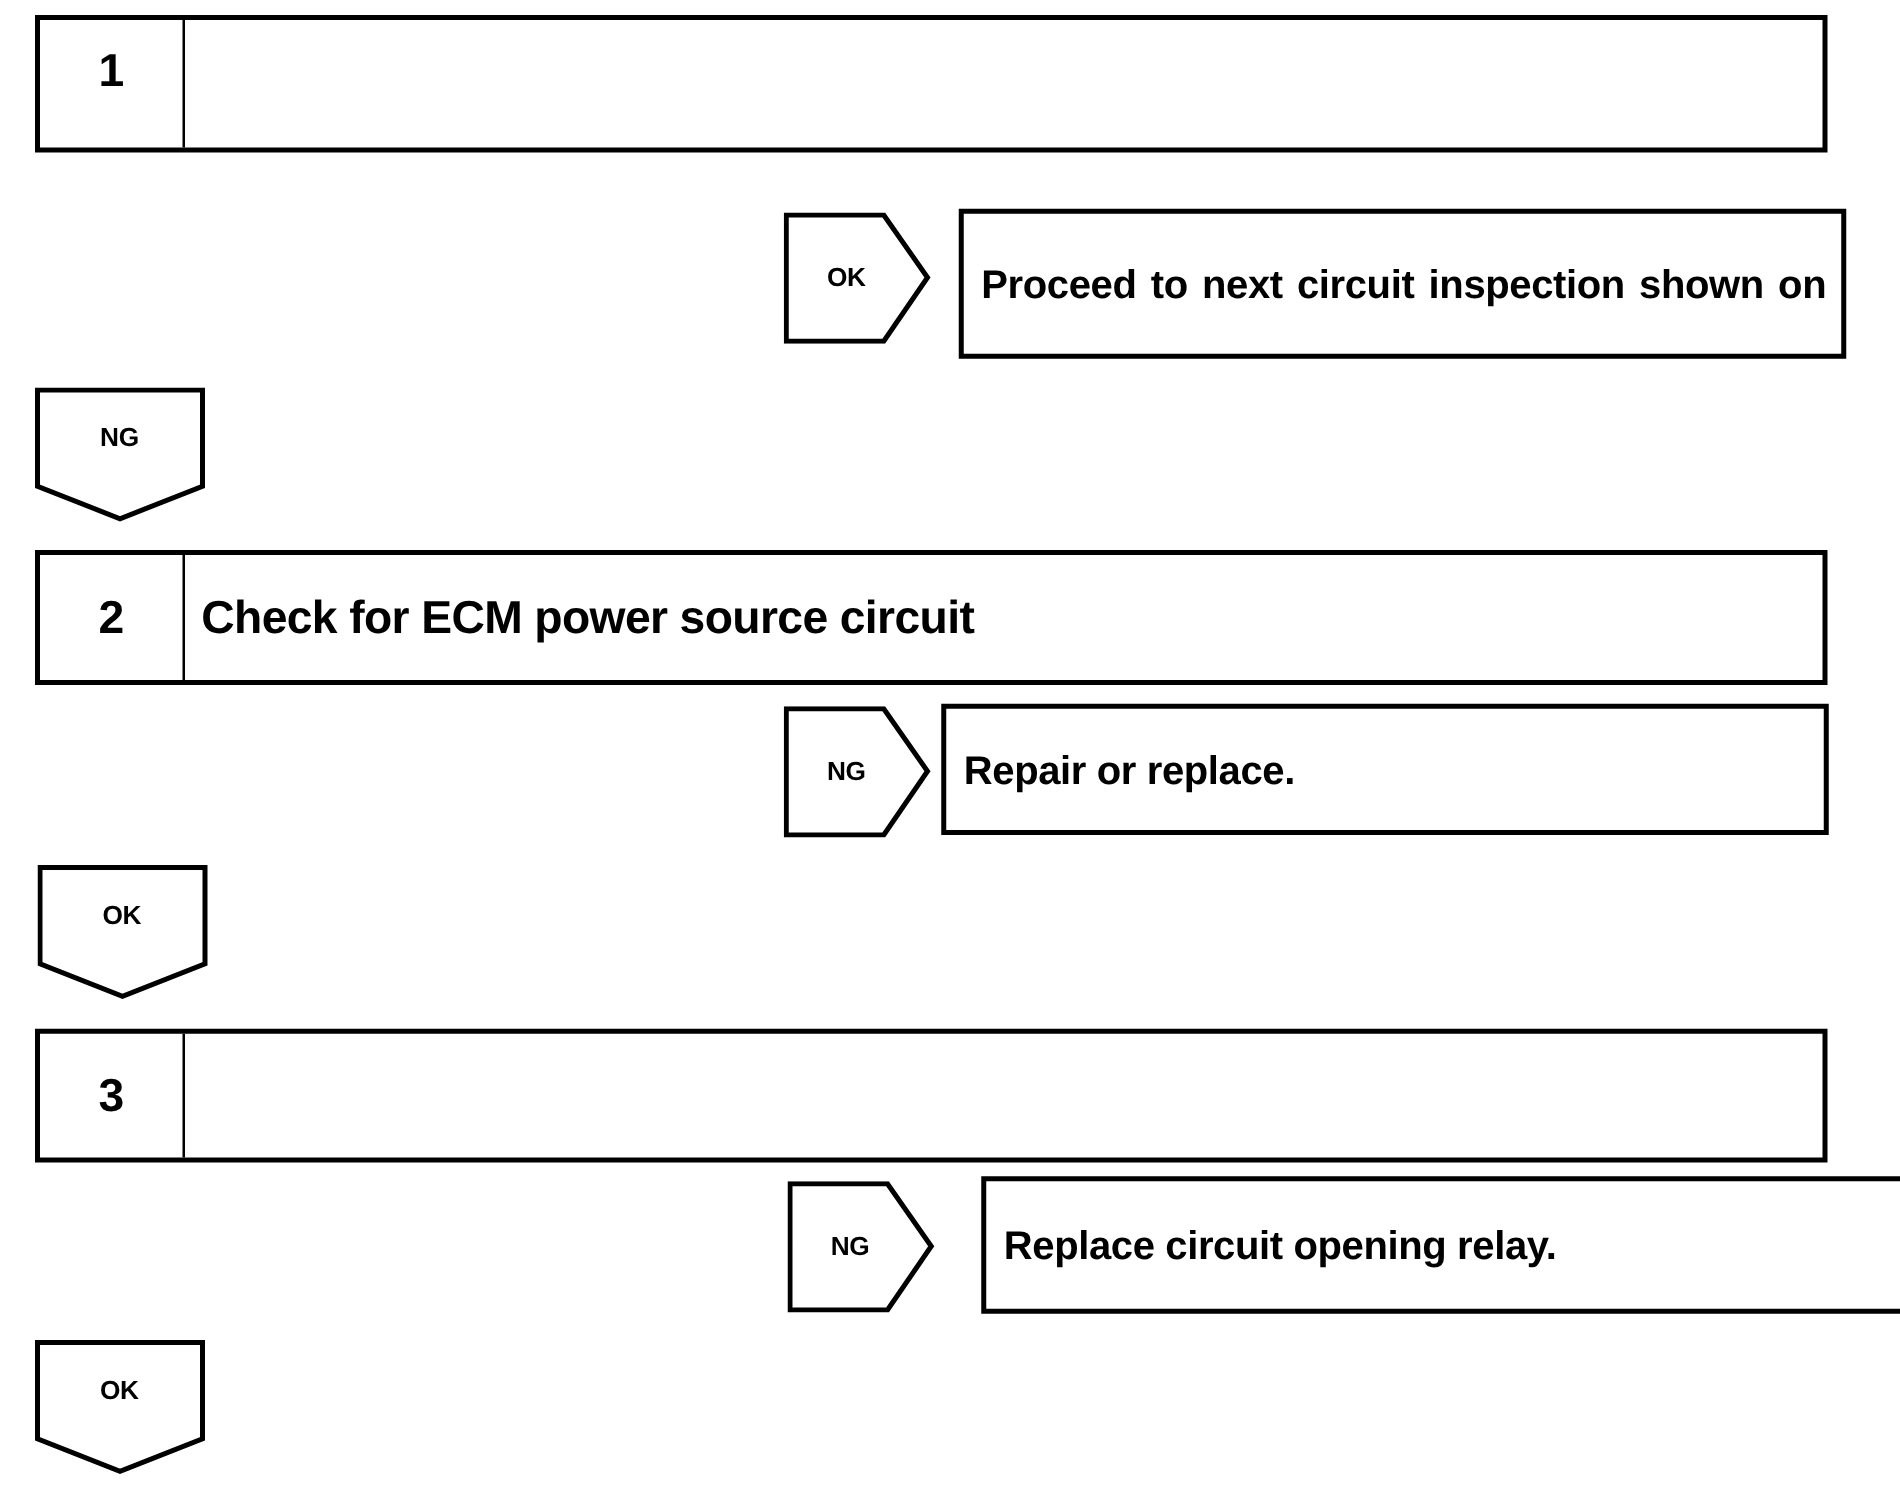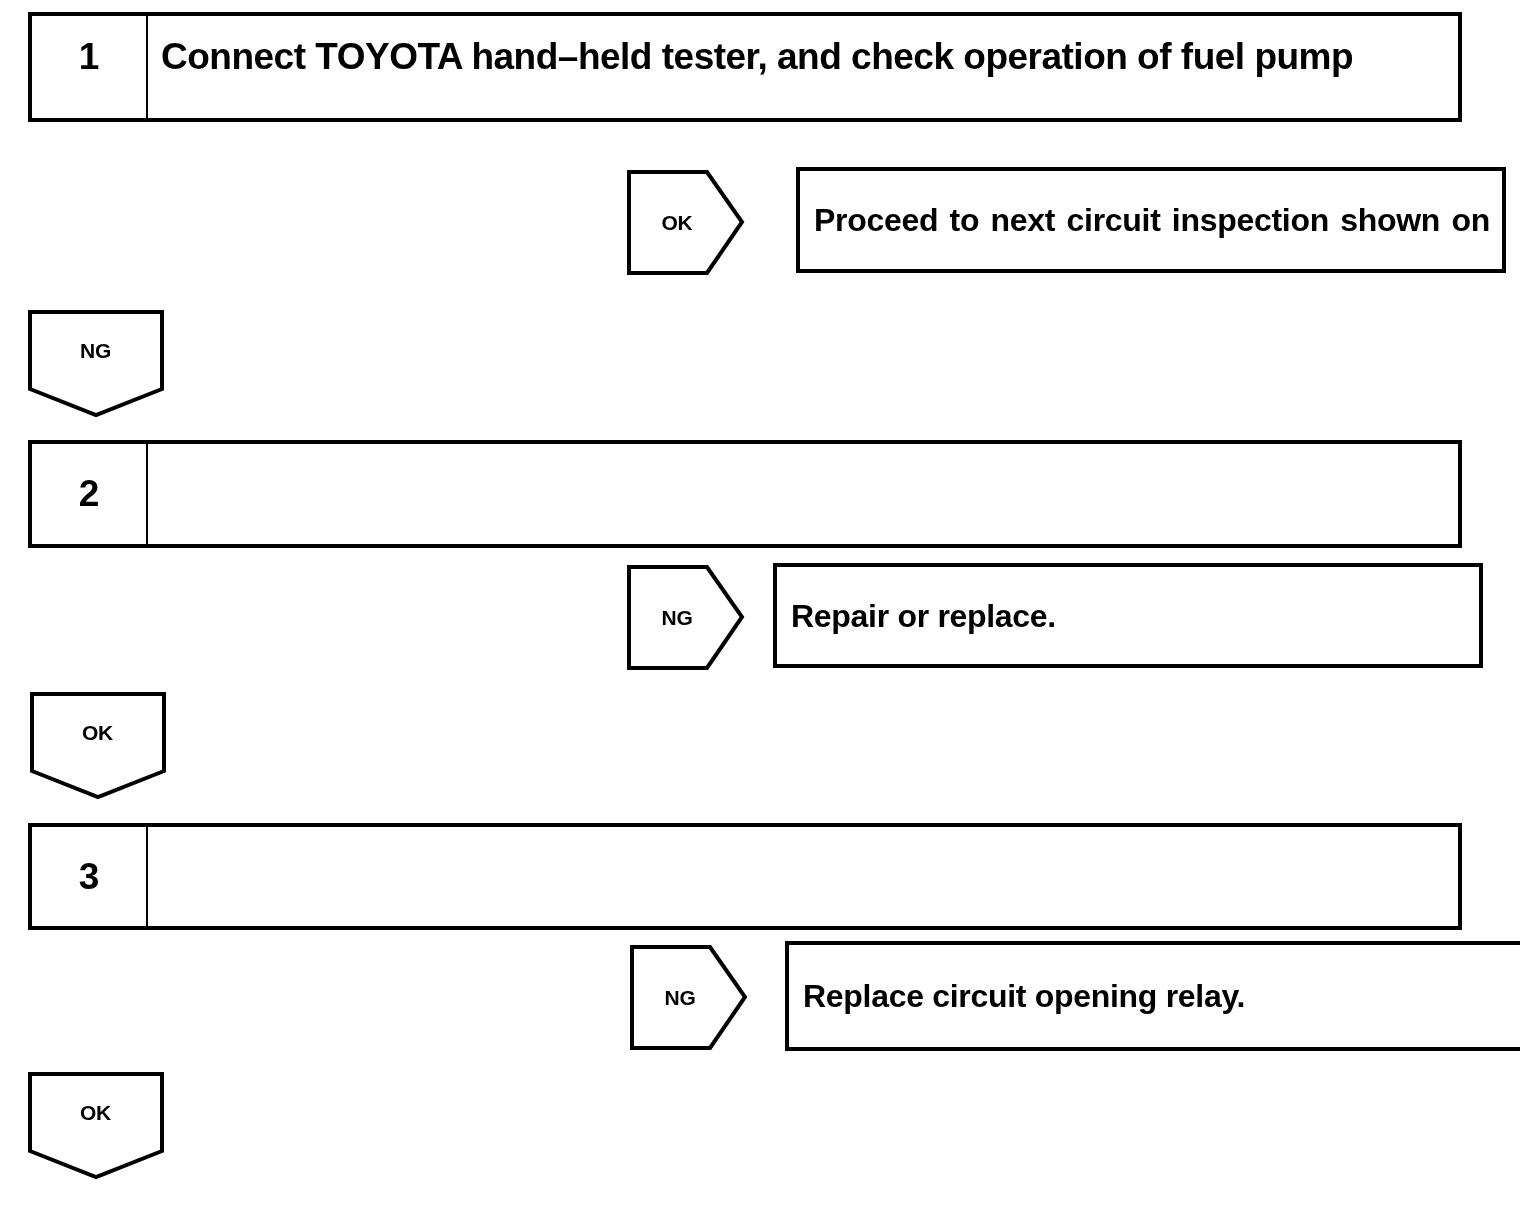--- a/index.html
+++ b/index.html
@@ -99,51 +99,51 @@
     height: 82px;
   }
 </style>
 </head>
 <body>
 
 <div class="page">
 
   <div class="step-box v-top" style="top:12px; height:110px;">
     <div class="step-num">1</div>
-    <div class="step-title">Connect TOYOTA hand–held tester, and check operation of fuel pump</div>
   </div>
 
   <div class="pent pent-right" style="left:627px; top:170px;">
     <svg width="118" height="105" viewBox="0 0 118 105">
       <polygon points="2,2 80,2 115,52 80,103 2,103" fill="#ffffff" stroke="#000000" stroke-width="4" stroke-linejoin="miter"></polygon>
     </svg>
     <div class="pent-label">OK</div>
   </div>
-  <div class="result-box" style="left:796px; top:167px; width:710px; height:106px;gap:33px;">
+  <div class="result-box" style="left:767px; top:167px; width:710px; height:120px;gap:33px;">
     <div class="justify-line">Proceed to next circuit inspection shown on</div>
   </div>
 
   <div class="pent pent-down" style="left:28px; top:310px;">
     <svg width="137" height="108" viewBox="0 0 137 108">
       <polygon points="2,2 134,2 134,79 68,105 2,79" fill="#ffffff" stroke="#000000" stroke-width="4" stroke-linejoin="miter"></polygon>
     </svg>
     <div class="pent-label">NG</div>
   </div>
 
   <div class="step-box" style="top:440px; height:108px;">
     <div class="step-num">2</div>
+    <div class="step-title">Check for ECM power source circuit</div>
   </div>
 
   <div class="pent pent-right" style="left:627px; top:565px;">
     <svg width="118" height="105" viewBox="0 0 118 105">
       <polygon points="2,2 80,2 115,52 80,103 2,103" fill="#ffffff" stroke="#000000" stroke-width="4" stroke-linejoin="miter"></polygon>
     </svg>
     <div class="pent-label">NG</div>
   </div>
-  <div class="result-box" style="left:753px; top:563px; width:710px; height:105px;margin-left:20px;">
+  <div class="result-box" style="left:753px; top:563px; width:710px; height:105px;">
     <div>Repair or replace.</div>
   </div>
 
   <div class="pent pent-down" style="left:30px; top:692px;">
     <svg width="137" height="108" viewBox="0 0 137 108">
       <polygon points="2,2 134,2 134,79 68,105 2,79" fill="#ffffff" stroke="#000000" stroke-width="4" stroke-linejoin="miter"></polygon>
     </svg>
     <div class="pent-label">OK</div>
   </div>
 

